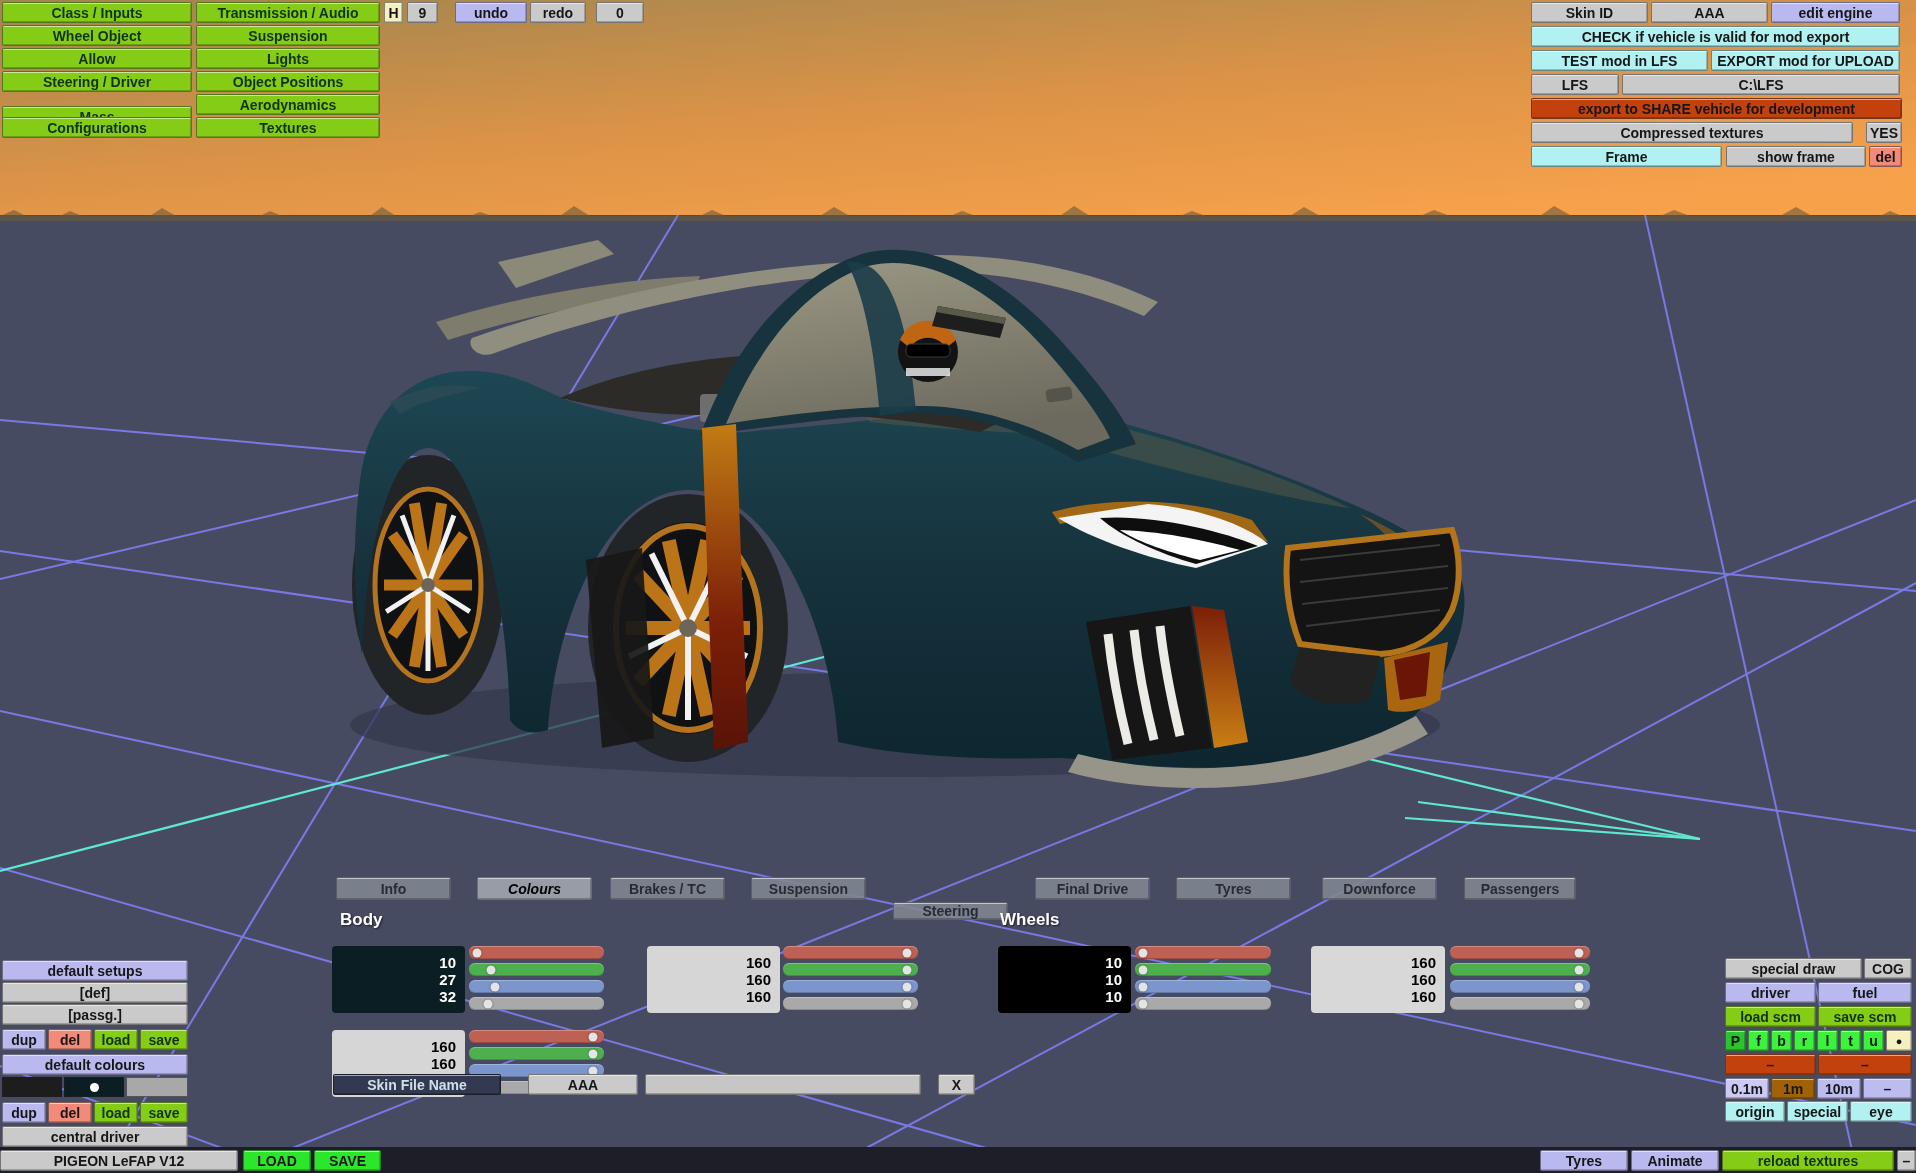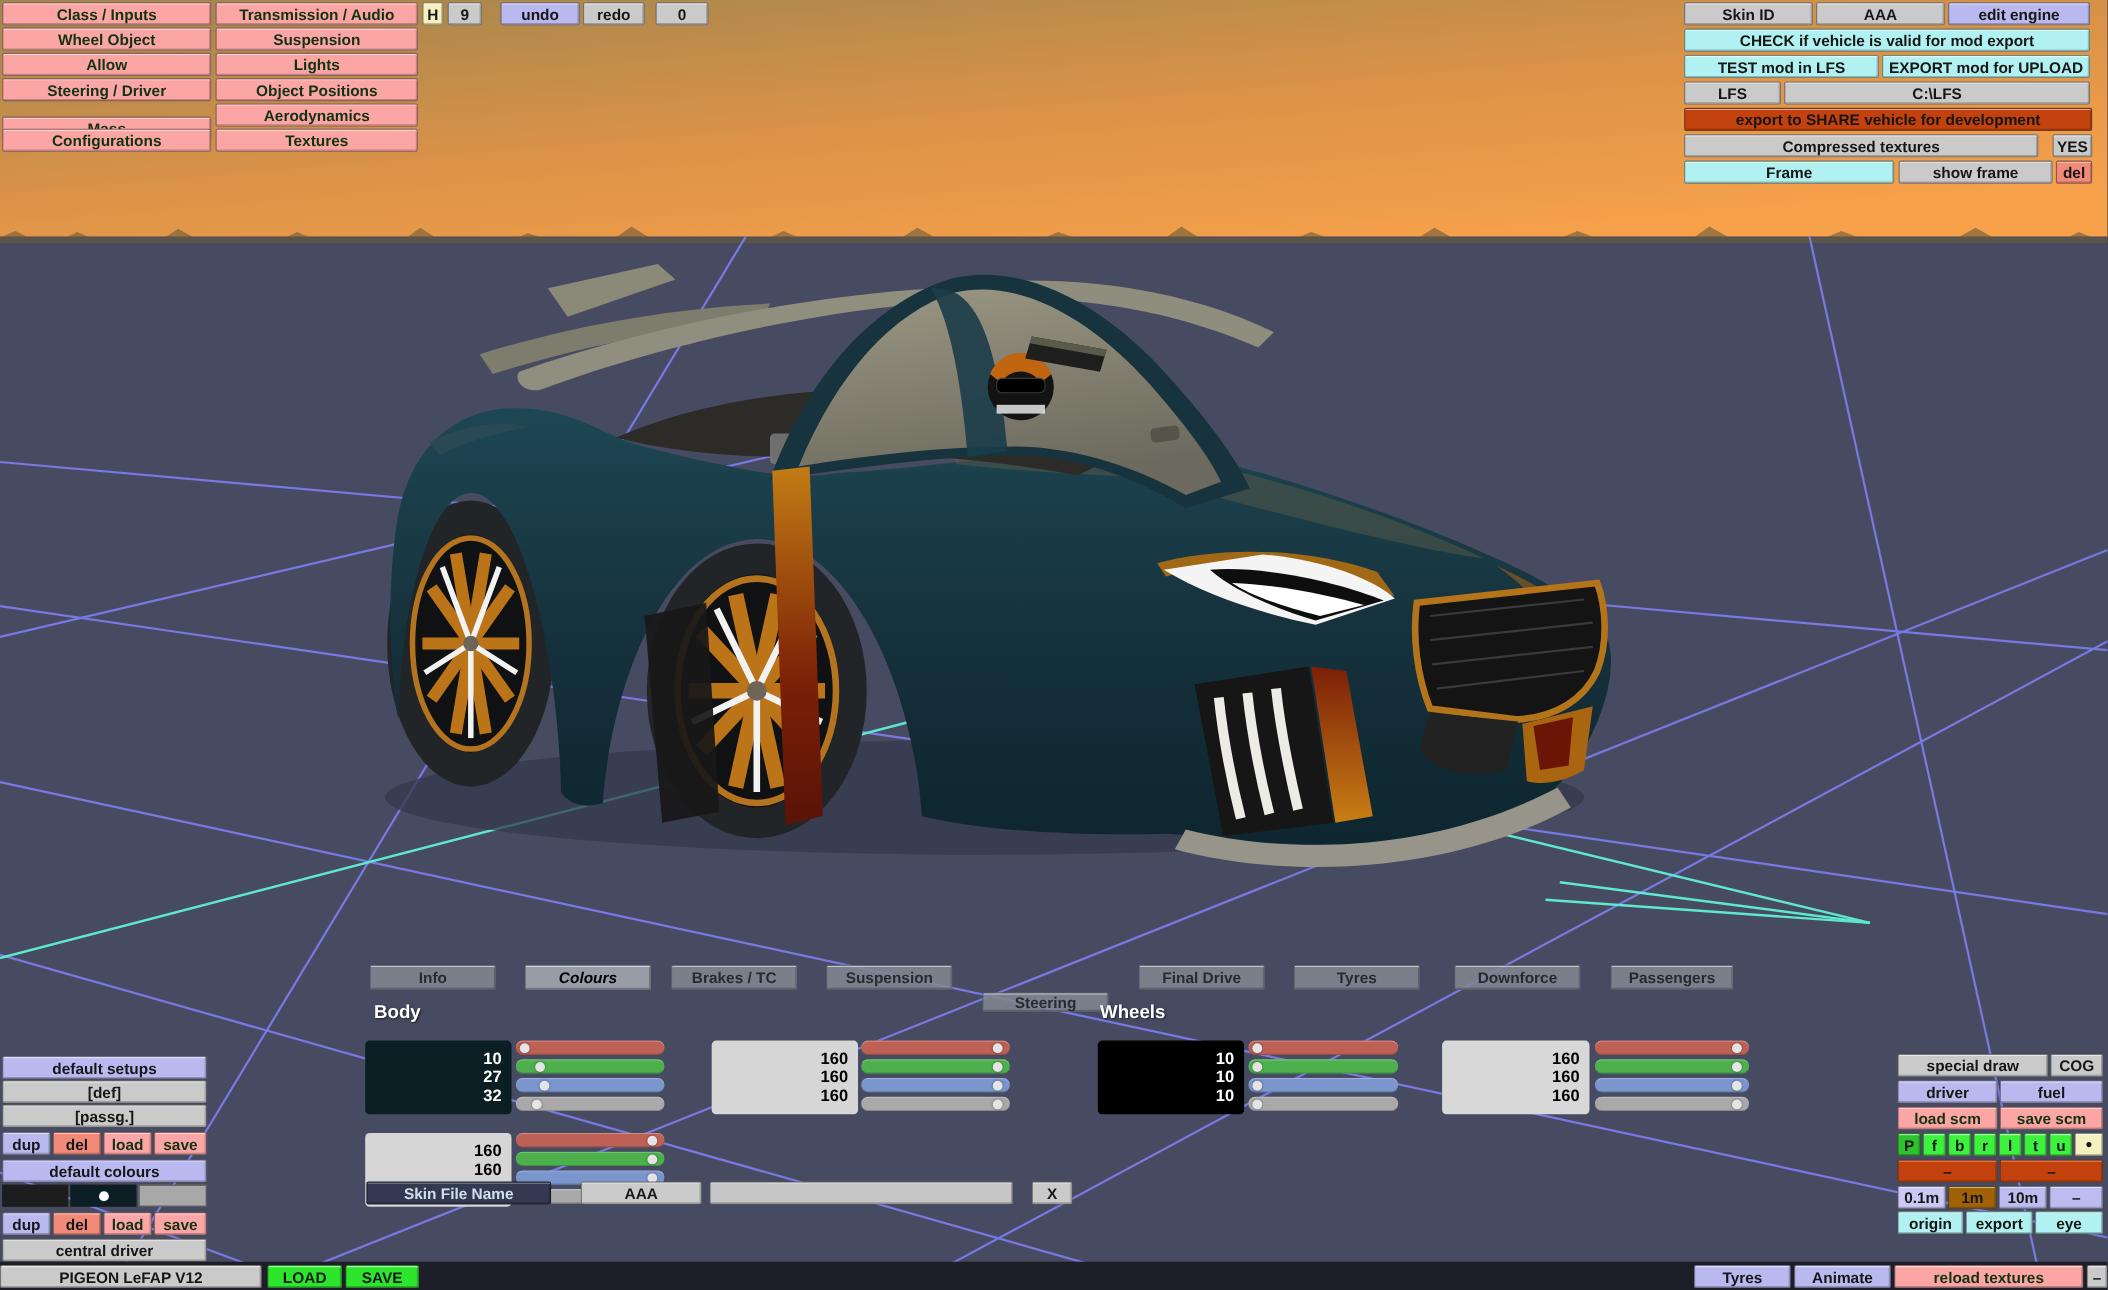--- a/index.html
+++ b/index.html
@@ -4,21 +4,21 @@
 <style>
   html,body{margin:0;padding:0;}
   body{width:1916px;height:1173px;position:relative;overflow:hidden;
        font-family:"Liberation Sans",sans-serif;background:#474b61;}
   #scene-wrap{position:absolute;inset:0;z-index:0;}
   #ui{position:absolute;inset:0;z-index:2;}
   .btn{position:absolute;box-sizing:border-box;display:flex;align-items:center;justify-content:center;
        height:21px;font:bold 14px "Liberation Sans",sans-serif;color:#161616;
        border:1px solid rgba(45,45,45,.55);border-radius:2px;padding:0 2px;white-space:nowrap;
        box-shadow:inset 0 1px 0 rgba(255,255,255,.55), inset -1px -1px 0 rgba(0,0,0,.22);cursor:default;}
-  .green{background:#fca5a5;color:#123311;}
+  .green{background:#84cc16;color:#123311;}
   .gray{background:#cacaca;}
   .dgray{background:#c2410c;}
   .lav{background:#b9b9ef;}
   .cyan{background:#b2f1f1;}
   .salmon{background:#f28a79;}
   .bgreen{background:#2be62b;}
   .pyellow{background:#f4f0bf;}
   .yellow{background:#f0ee2a;margin-top:32px;}
   .axisP{background:#2cc32c;}
   .axisG{background:#3cf23c;}
@@ -439,21 +439,21 @@
     <div class="btn axisG" style="left:1840px;top:1030px;width:21px">t</div>
     <div class="btn axisG" style="left:1863px;top:1030px;width:21px">u</div>
     <div class="btn pyellow" style="left:1886px;top:1030px;width:26px;font-size:11px">●</div>
     <div class="btn dgray" style="left:1725px;top:1054px;width:91px">–</div>
     <div class="btn dgray" style="left:1818px;top:1054px;width:94px">–</div>
     <div class="btn sc01" style="left:1725px;top:1078px;width:44px">0.1m</div>
     <div class="btn sc1" style="left:1771px;top:1078px;width:44px">1m</div>
     <div class="btn sc10" style="left:1817px;top:1078px;width:44px">10m</div>
     <div class="btn sc10" style="left:1863px;top:1078px;width:49px">–</div>
     <div class="btn cyan" style="left:1725px;top:1101px;width:60px">origin</div>
-    <div class="btn cyan" style="left:1787px;top:1101px;width:61px">export</div>
+    <div class="btn cyan" style="left:1787px;top:1101px;width:61px">special</div>
     <div class="btn cyan" style="left:1850px;top:1101px;width:62px">eye</div>
     <div class="btn yellow" style="left:1725px;top:1125px;width:40px">blob</div>
     <div class="btn yellow" style="left:1767px;top:1125px;width:20px">–</div>
     <div class="btn yellow" style="left:1789px;top:1125px;width:20px">+</div>
     <div class="btn yellow" style="left:1811px;top:1125px;width:42px">text</div>
     <div class="btn yellow" style="left:1855px;top:1125px;width:20px">–</div>
     <div class="btn yellow" style="left:1877px;top:1125px;width:35px">+</div>
   </div>
 
   <div id="bottom-strip"></div>

